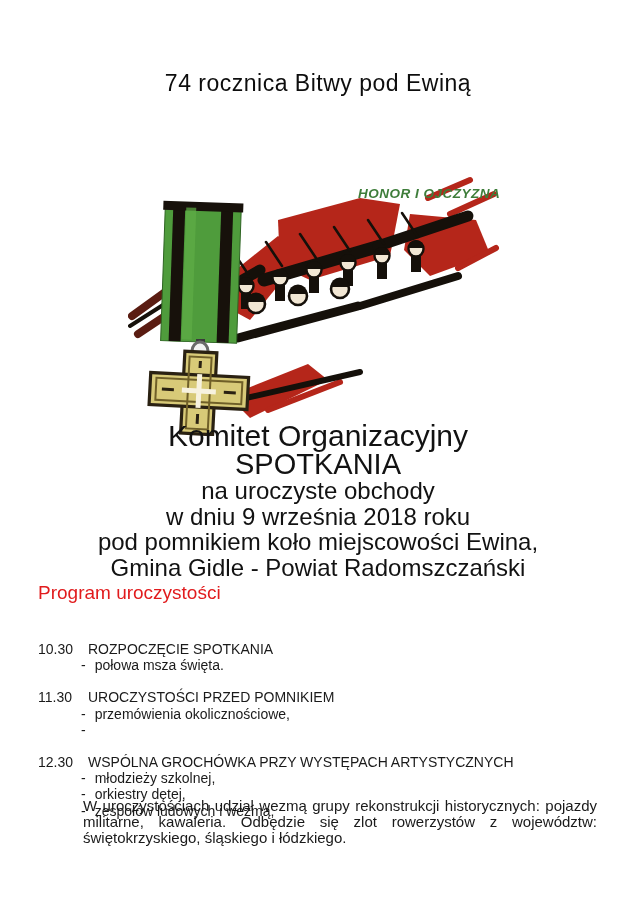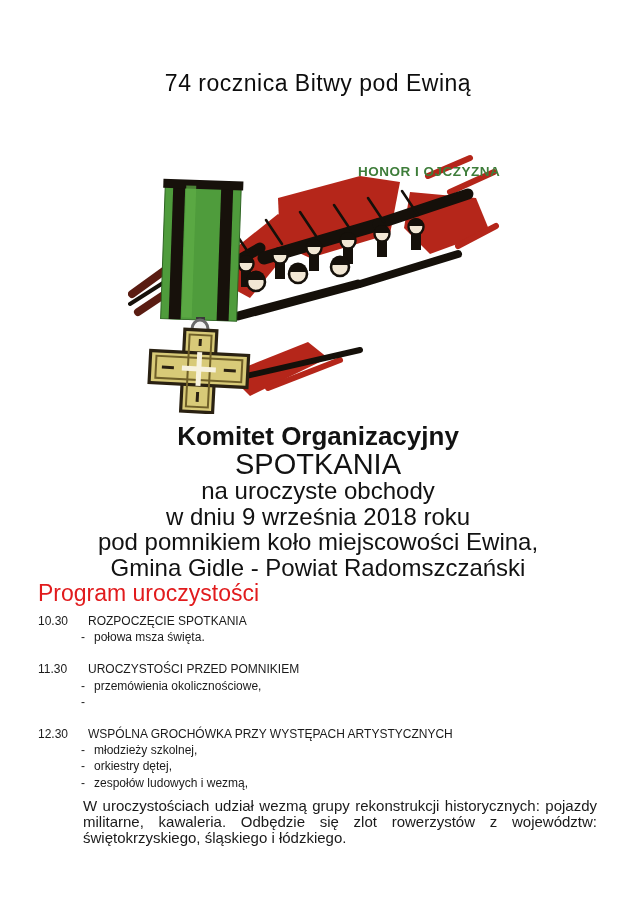--- a/index.html
+++ b/index.html
@@ -9,33 +9,33 @@
     overflow:hidden;
   }
   .page{position:absolute;inset:0;}
 
   .main-title{
     position:absolute;top:70px;left:0;width:636px;
     text-align:center;font-size:23px;font-weight:normal;letter-spacing:0.5px;
     margin:0;color:#0d0d0d;
   }
 
-  .illustration{position:absolute;left:128px;top:136px;width:384px;height:278px;}
+  .illustration{position:absolute;left:128px;top:158px;width:384px;height:278px;font-style:italic;}
 
   .invite{position:absolute;top:421px;left:0;width:636px;text-align:center;color:#121212;}
-  .invite .big{font-size:26px;line-height:30px;font-weight:bold;}
+  .invite .big{font-size:30px;line-height:30px;}
   .invite .big2{font-size:29px;line-height:27px;}
   .invite .small{font-size:24px;line-height:25.5px;}
 
   .program-heading{
     position:absolute;top:580px;left:38px;margin:0;
-    font-size:23px;font-weight:normal;line-height:26px;
-  }
-
-  .program{position:absolute;top:613px;left:38px;width:560px;font-size:12px;line-height:16.2px;}
+    font-size:19px;font-weight:normal;line-height:26px;
+  }
+
+  .program{position:absolute;top:641px;left:38px;width:560px;font-size:14px;line-height:16.2px;}
   .program .item{margin-bottom:16px;}
   .program .item-head{display:flex;}
   .program .time{width:50px;flex:0 0 50px;}
   .program .detail{display:flex;gap:9px;padding-left:43px;}
   .program .dash{flex:0 0 auto;}
 
   .closing{
     position:absolute;top:797px;left:82px;width:514px;margin:1px;
     font-size:15px;line-height:15.8px;text-align:justify;
   }

